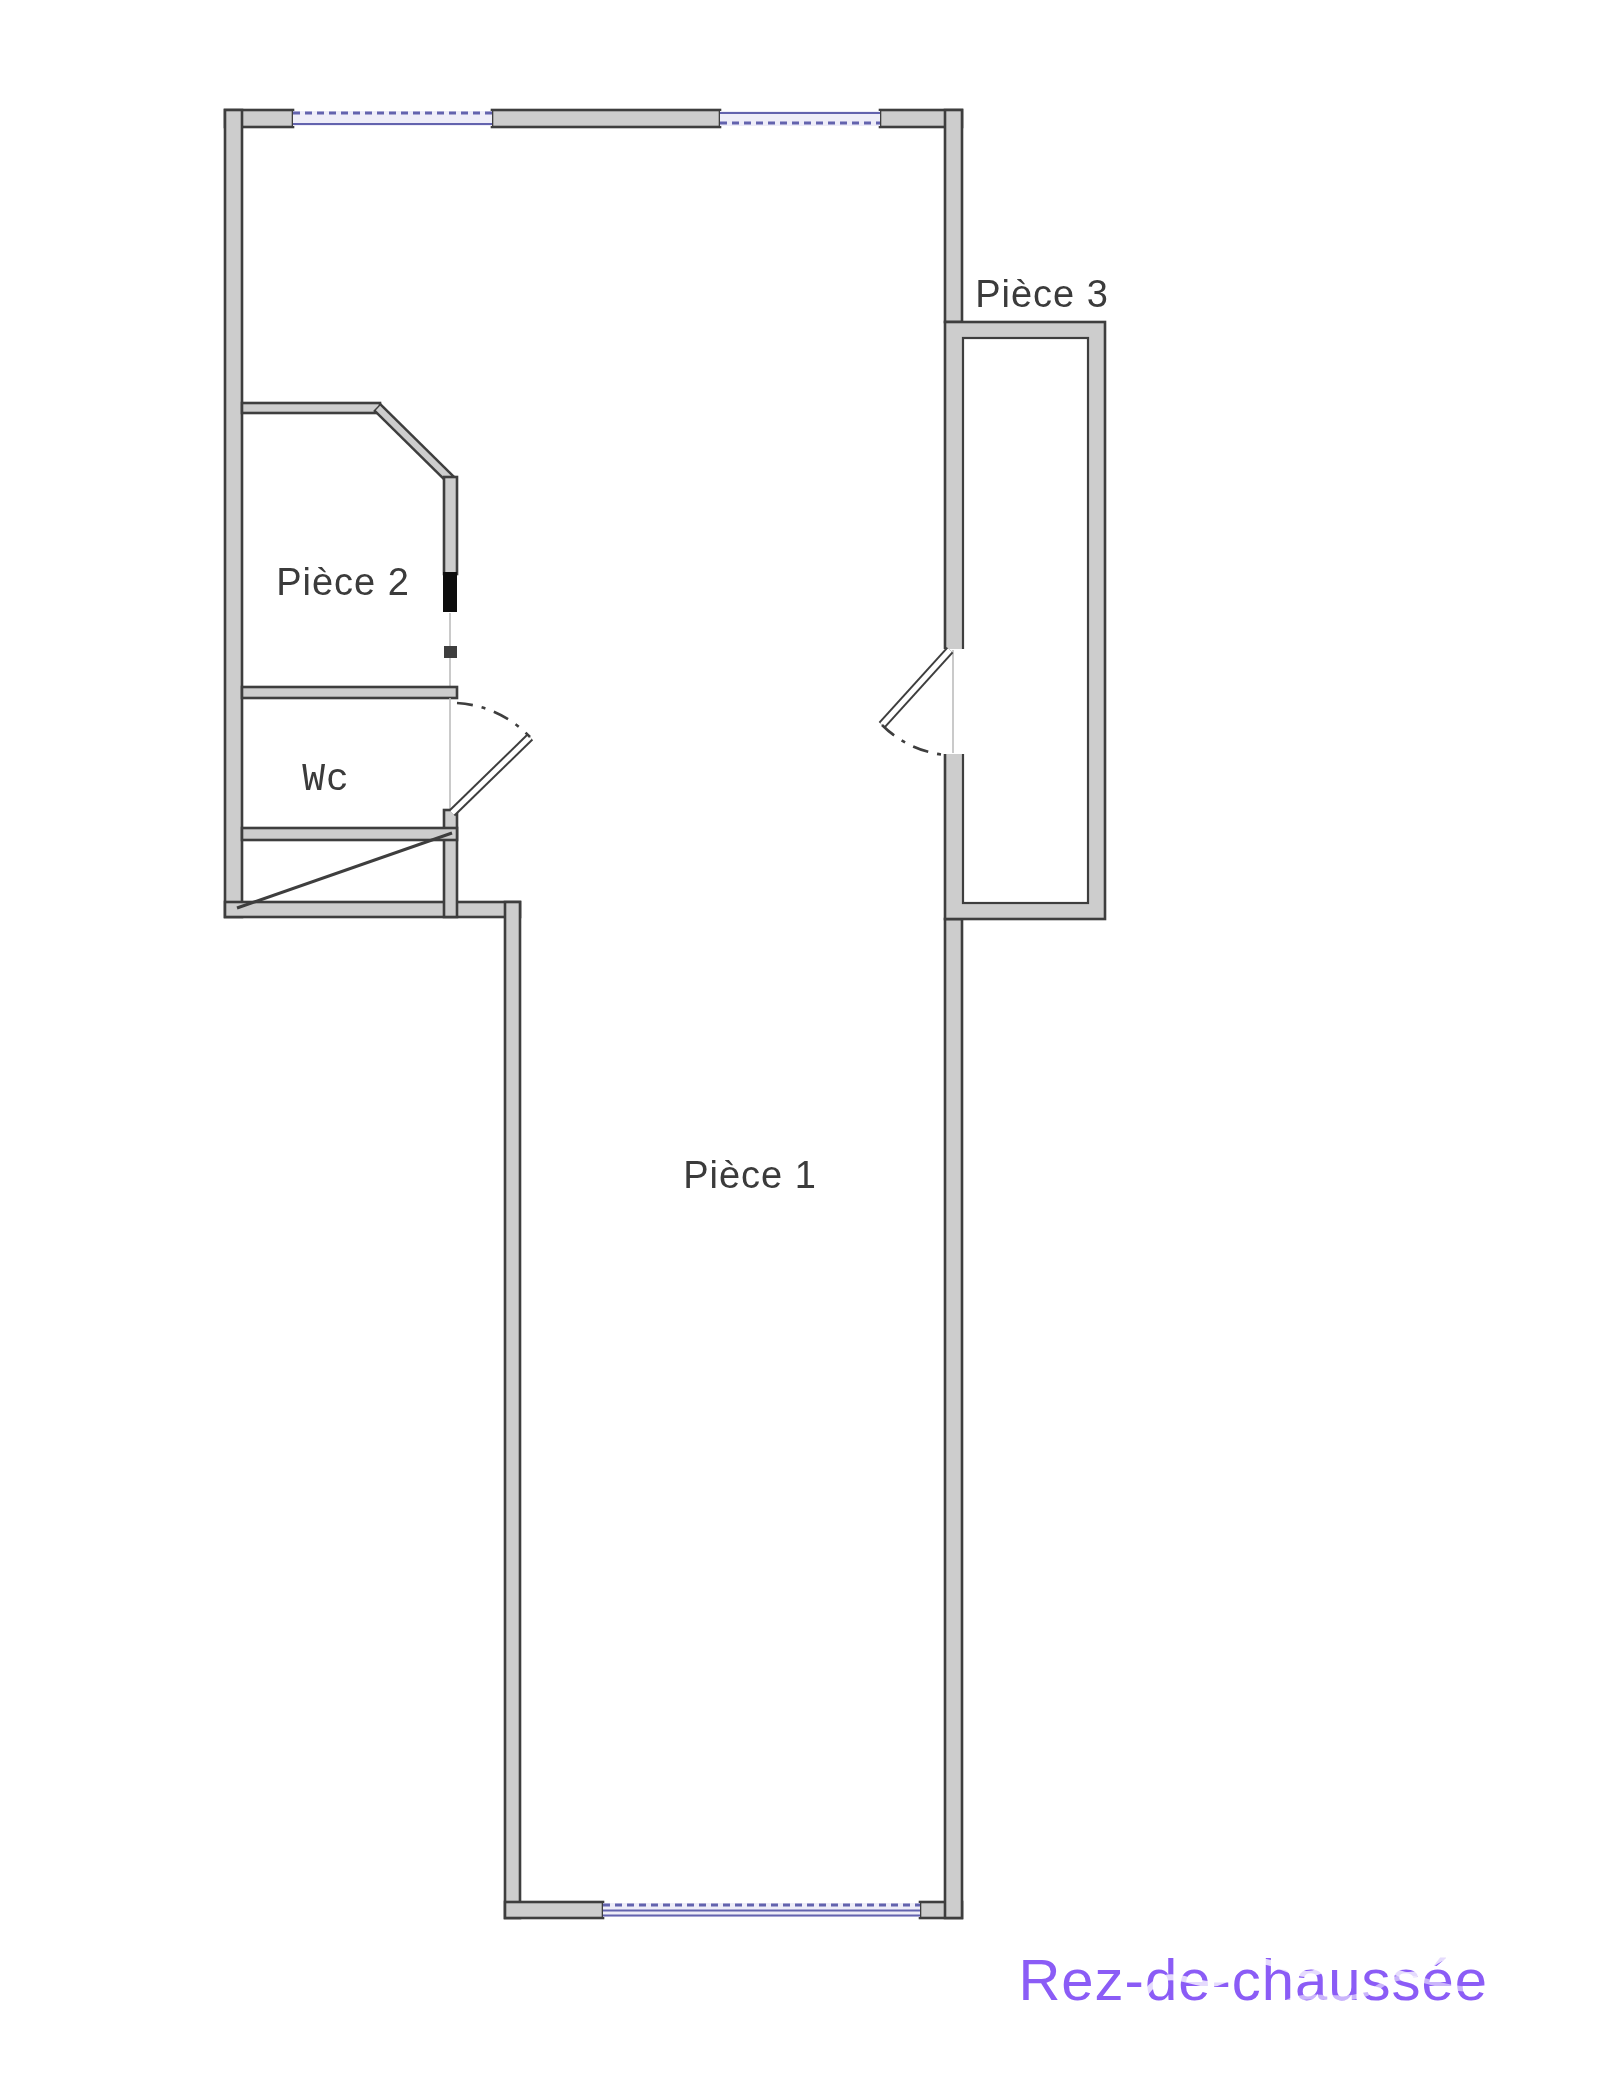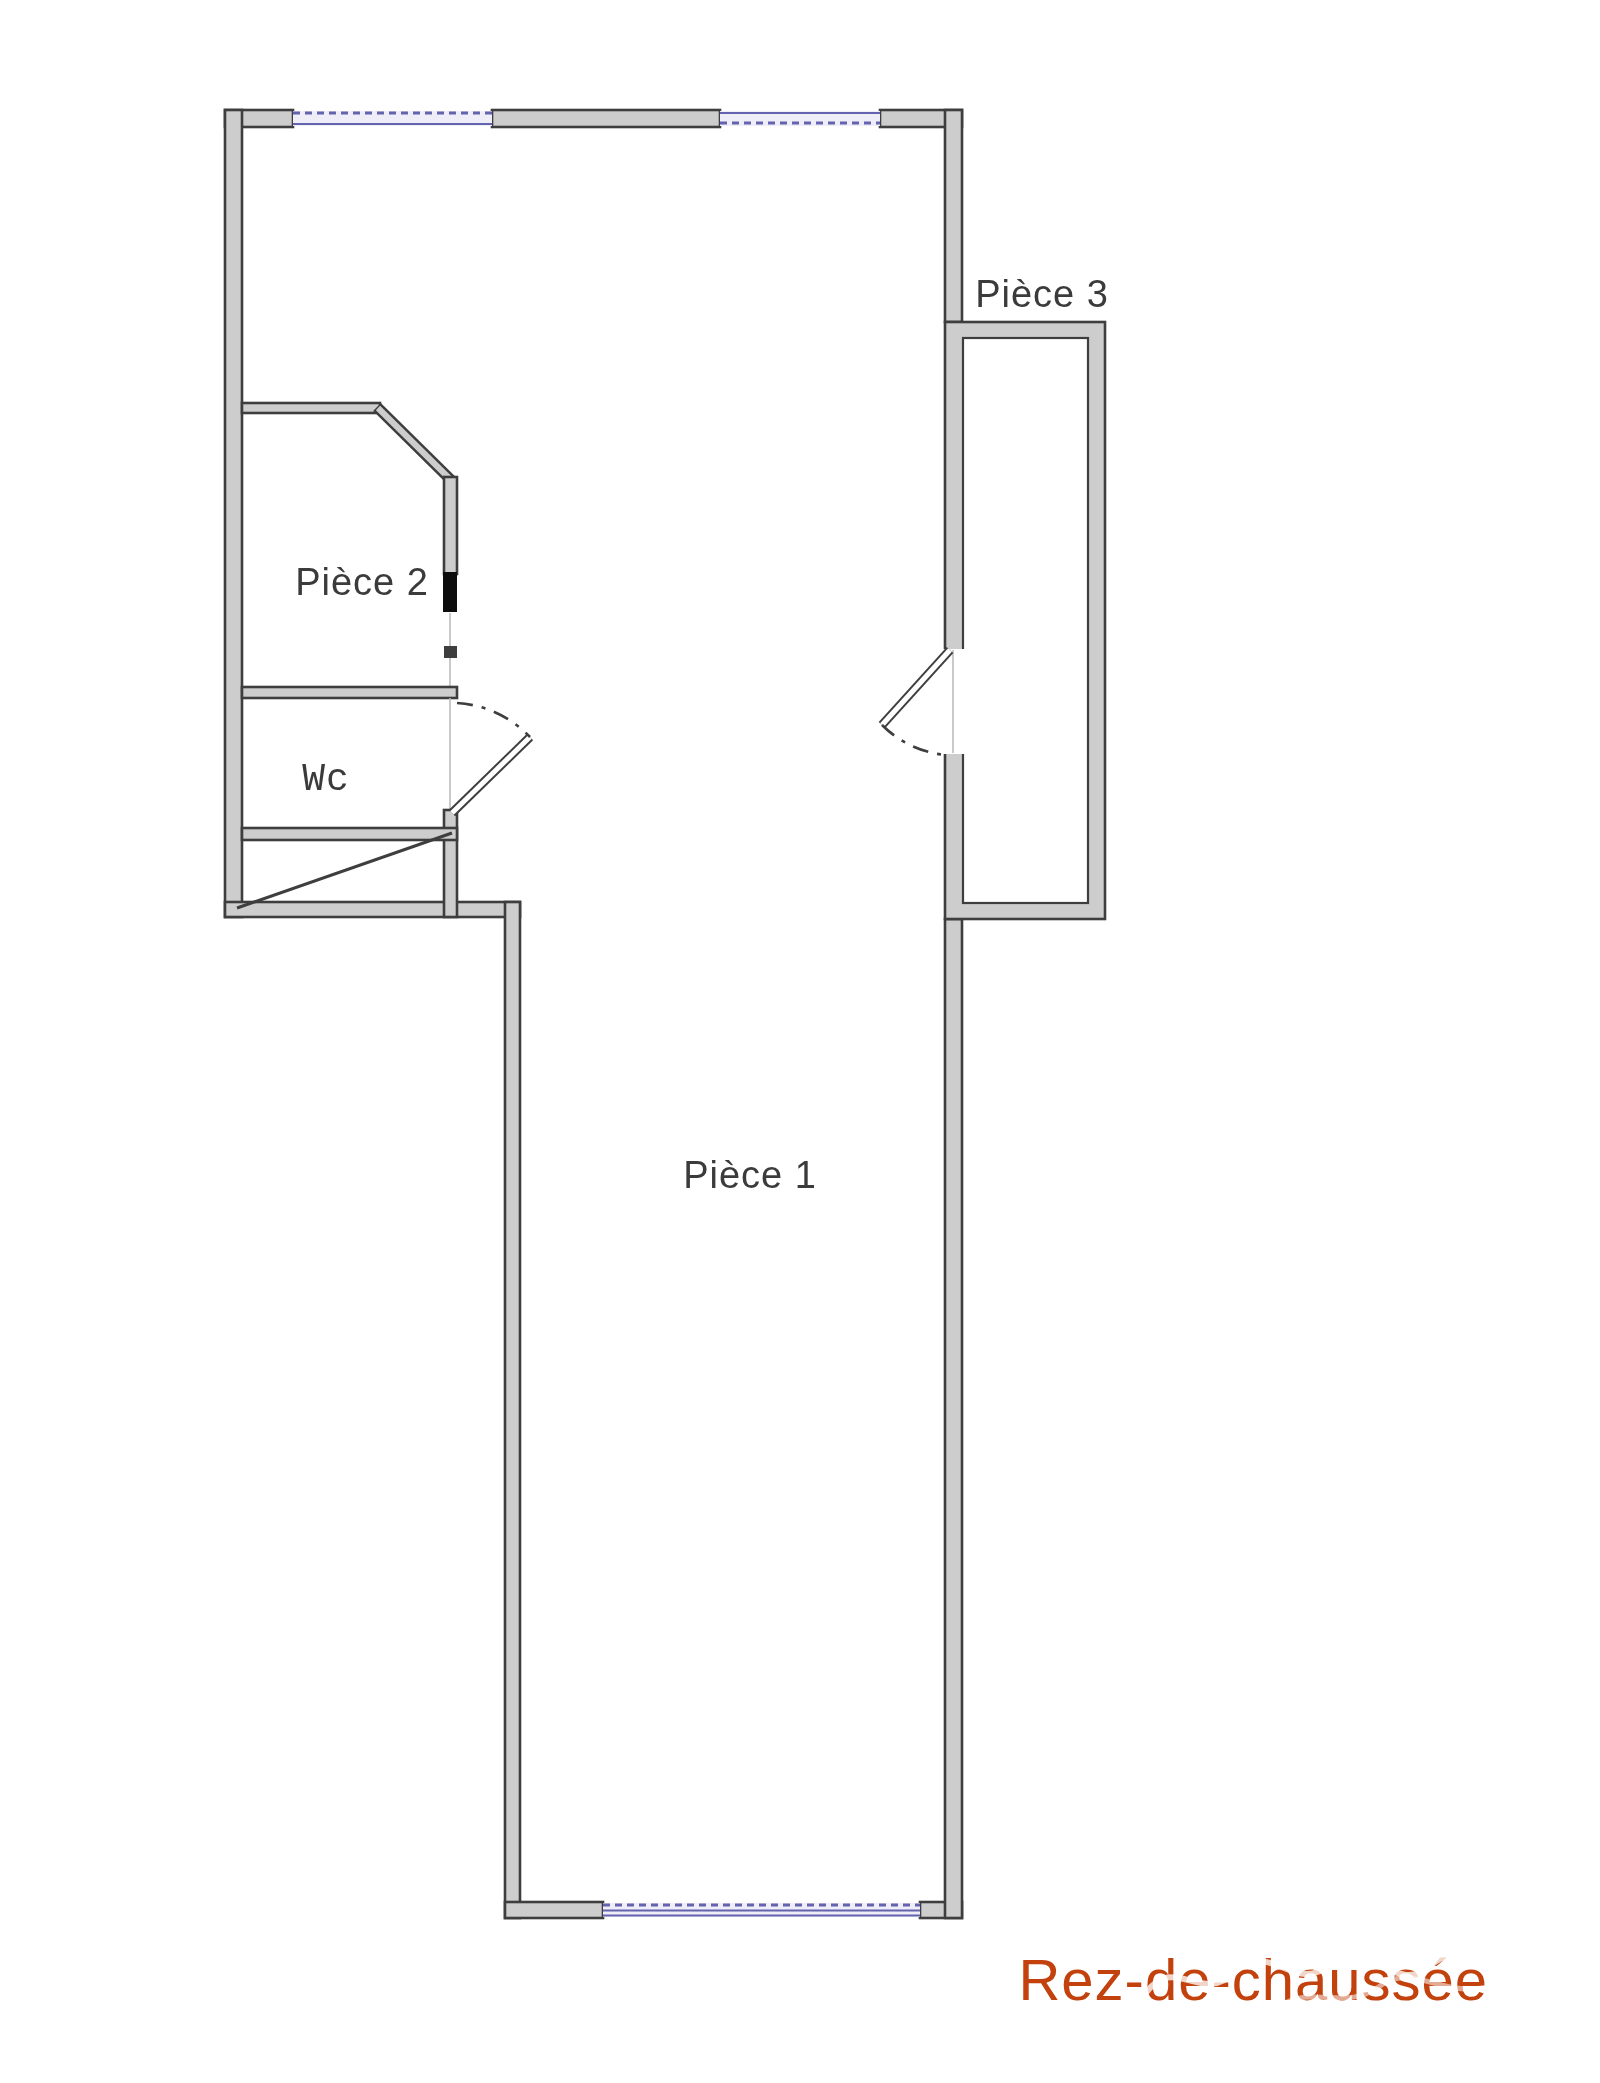--- a/index.html
+++ b/index.html
@@ -28,21 +28,21 @@
     letter-spacing:1px;
     white-space:nowrap;
     z-index:2;
     margin-top:10px;
   }
   .floor-title{
     position:absolute;
     top:1946px;
     right:112px;
     font-size:58px;
-    color:#c2410c;
+    color:#8b5cf6;
     letter-spacing:1px;
     white-space:nowrap;
     z-index:2;
   }
   #watermark-svg{position:absolute;left:1130px;top:1934px;z-index:3;pointer-events:none;}
   
   .wall{fill:var(--wall-fill);stroke:var(--wall-stroke);stroke-width:2.6;}
   .inner-room{fill:#ffffff;stroke:var(--wall-stroke);stroke-width:2.2;}
   .erase{fill:#ffffff;stroke:none;}
   .wline{stroke:var(--wall-stroke);stroke-width:11;fill:none;}
@@ -136,21 +136,21 @@
 
       <rect class="win-fill" x="603" y="1903" width="317" height="14"></rect>
       <line class="win-dash" x1="603" y1="1905" x2="920" y2="1905"></line>
       <line class="win-line" x1="603" y1="1910.5" x2="920" y2="1910.5"></line>
       <line class="win-line" x1="603" y1="1915.5" x2="920" y2="1915.5"></line>
     </g>
   </svg>
 
   <div class="room-label" style="left:750px;top:1165px;text-align:center;">Pièce 1</div>
 
-  <div class="room-label" style="left:362px;top:572px;text-align:right;">Pièce 2</div>
+  <div class="room-label" style="left:343px;top:572px;text-align:right;">Pièce 2</div>
 
   <div class="room-label" style="left:1042px;top:284px;">Pièce 3</div>
 
   <div class="room-label" style="left:326px;top:769px;font-family:Liberation Mono, monospace;">Wc</div>
 
   <div class="floor-title">Rez-de-chaussée</div>
 
   <svg id="watermark-svg" width="390" height="95" viewBox="0 0 390 95">
     <path d="M 15,60 C 45,18 70,72 105,38 S 165,62 200,30 S 265,64 300,32 S 355,58 380,30" fill="none" stroke="rgba(255,255,255,0.78)" stroke-width="6" stroke-linecap="round"></path>
     <path d="M 150,72 C 185,50 215,78 250,52 S 320,72 370,48" fill="none" stroke="rgba(255,255,255,0.55)" stroke-width="5" stroke-linecap="round"></path>

